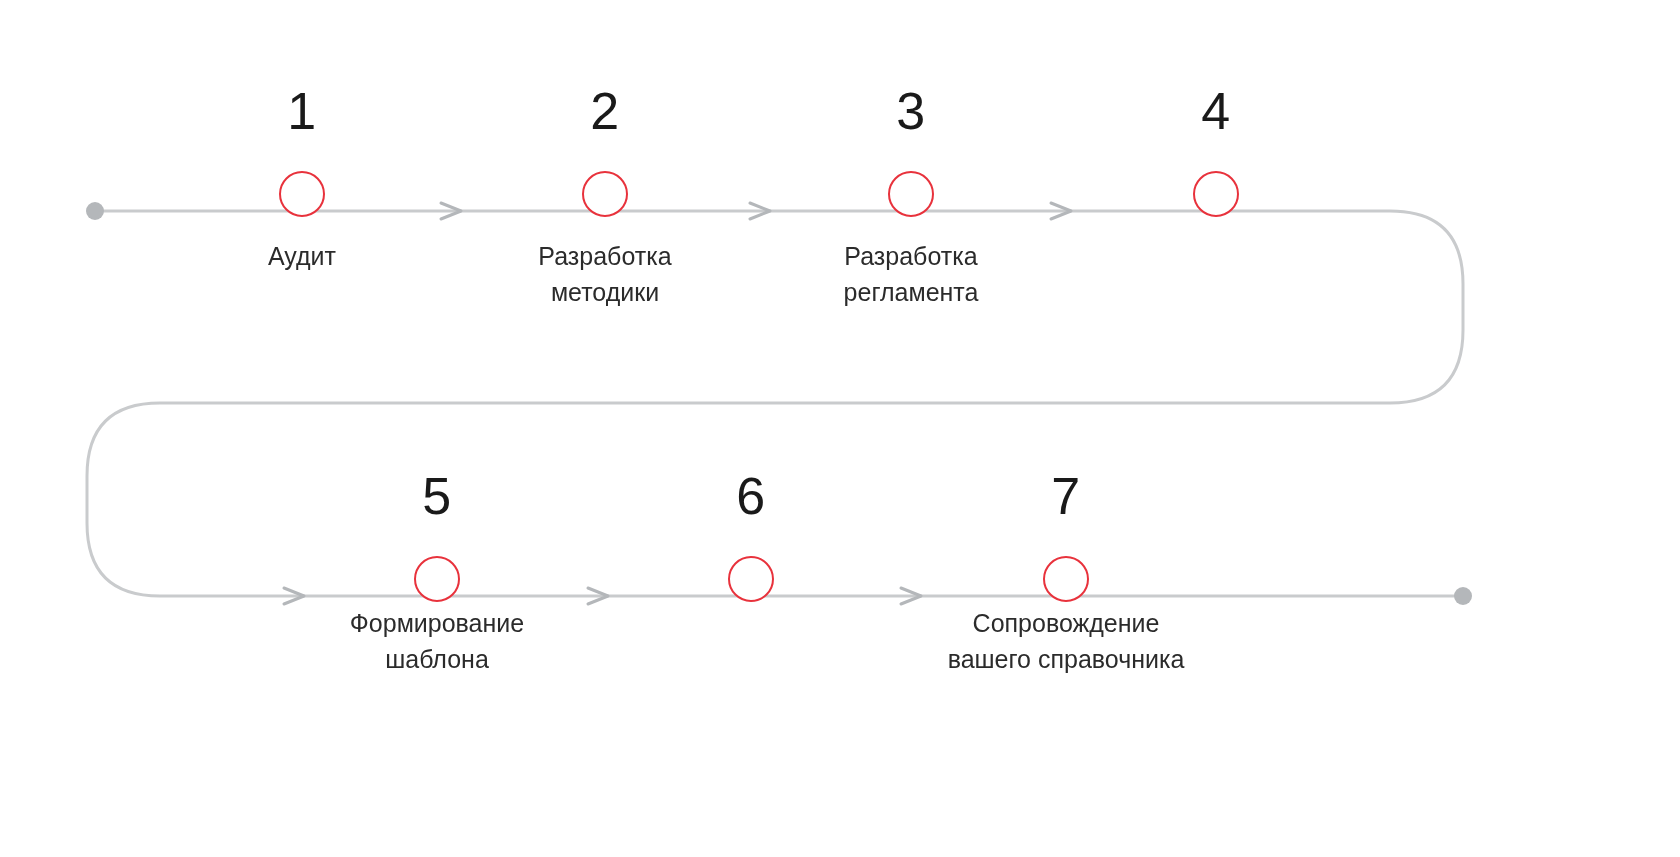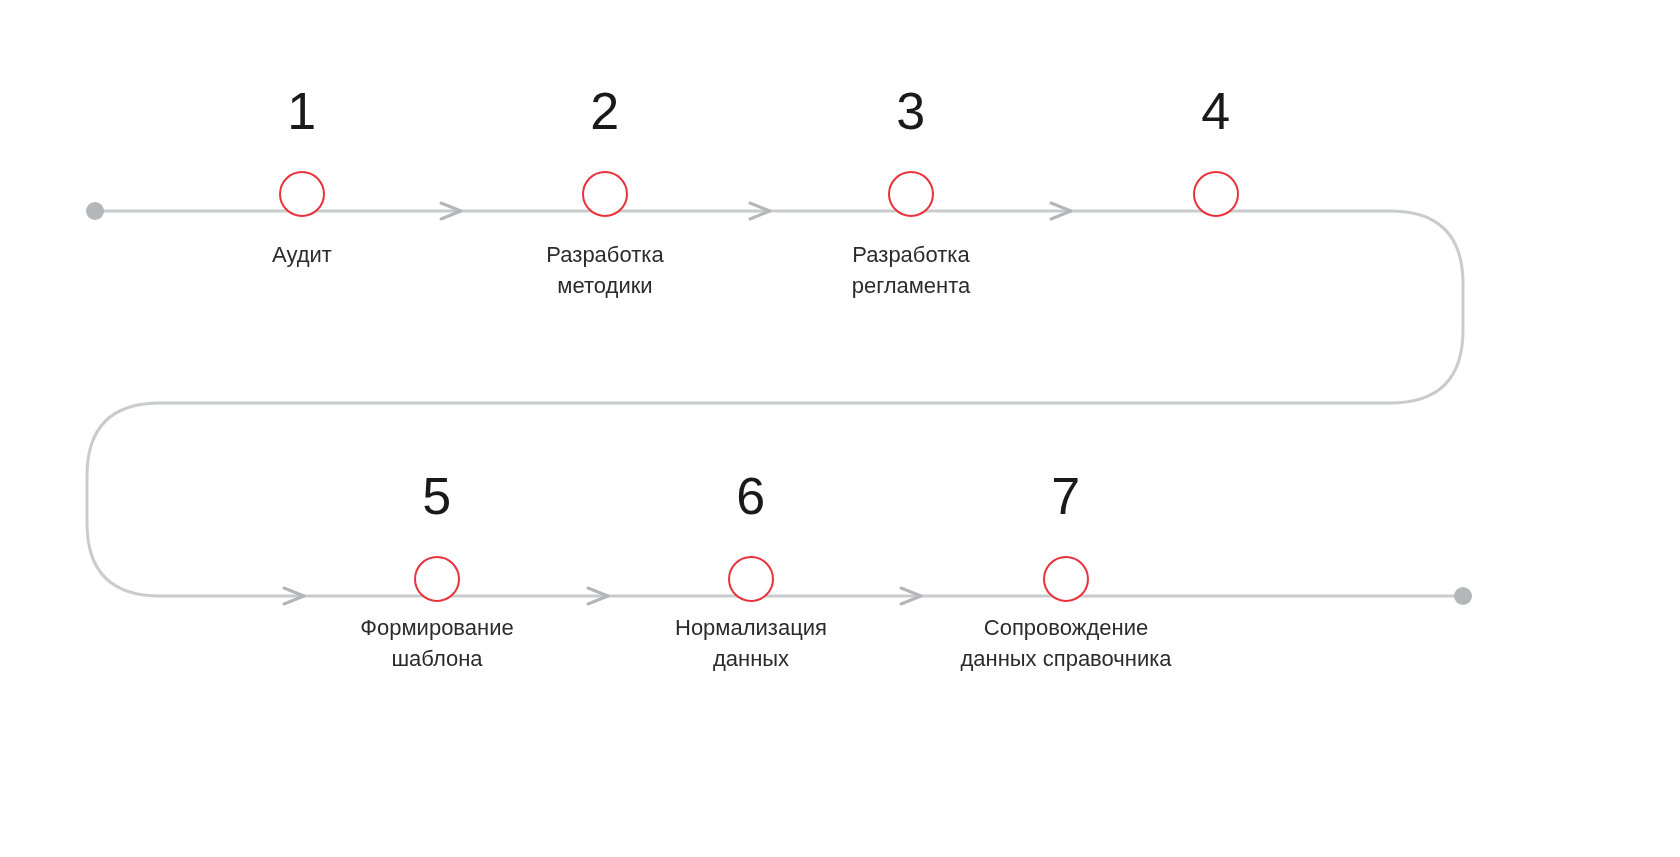--- a/index.html
+++ b/index.html
@@ -41,32 +41,32 @@
   .step-node {
     width: 46px;
     height: 46px;
     border: 2.5px solid #e8323c;
     border-radius: 50%;
     background: #ffffff;
     margin: 0 auto;
     box-sizing: border-box;
   }
   .step-label {
-    font-size: 22px;
+    font-size: 25px;
     color: #2b2b2b;
     line-height: 1.42;
     font-weight: 400;
     white-space: pre-line;
   }
   
   .row1 .step-number { margin-bottom: 34px; }
   .row1 .step-label  { margin-top: 22px; }
   
   .row2 .step-number { margin-bottom: 34px; }
-  .row2 .step-label  { margin-top: 10px; }
+  .row2 .step-label  { margin-top: 4px; }
 </style>
 </head>
 <body>
 
 <div id="stage">
 
   <svg id="track-svg" viewBox="0 0 1680 857">
 
     <path d="M 95 211 L 1390 211 Q 1463 211 1463 284 L 1463 330 Q 1463 403 1390 403 L 160 403 Q 87 403 87 476 L 87 523 Q 87 596 160 596 L 1463 596" fill="none" stroke="#c9cbcd" stroke-width="3" stroke-linecap="round"></path>
 
@@ -115,24 +115,22 @@
   <div class="step row2" style="left:437px; top:470px;">
     <div class="step-number">5</div>
     <div class="step-node"></div>
     <div class="step-label">Формирование
 шаблона</div>
   </div>
 
   <div class="step row2" style="left:751px; top:470px;">
     <div class="step-number">6</div>
     <div class="step-node"></div>
-    <div class="step-label">Нормализация
-данных</div>
   </div>
 
   <div class="step row2" style="left:1066px; top:470px;">
     <div class="step-number">7</div>
     <div class="step-node"></div>
     <div class="step-label">Сопровождение
-данных справочника</div>
+вашего справочника</div>
   </div>
 
 </div>
 
 </body></html>

